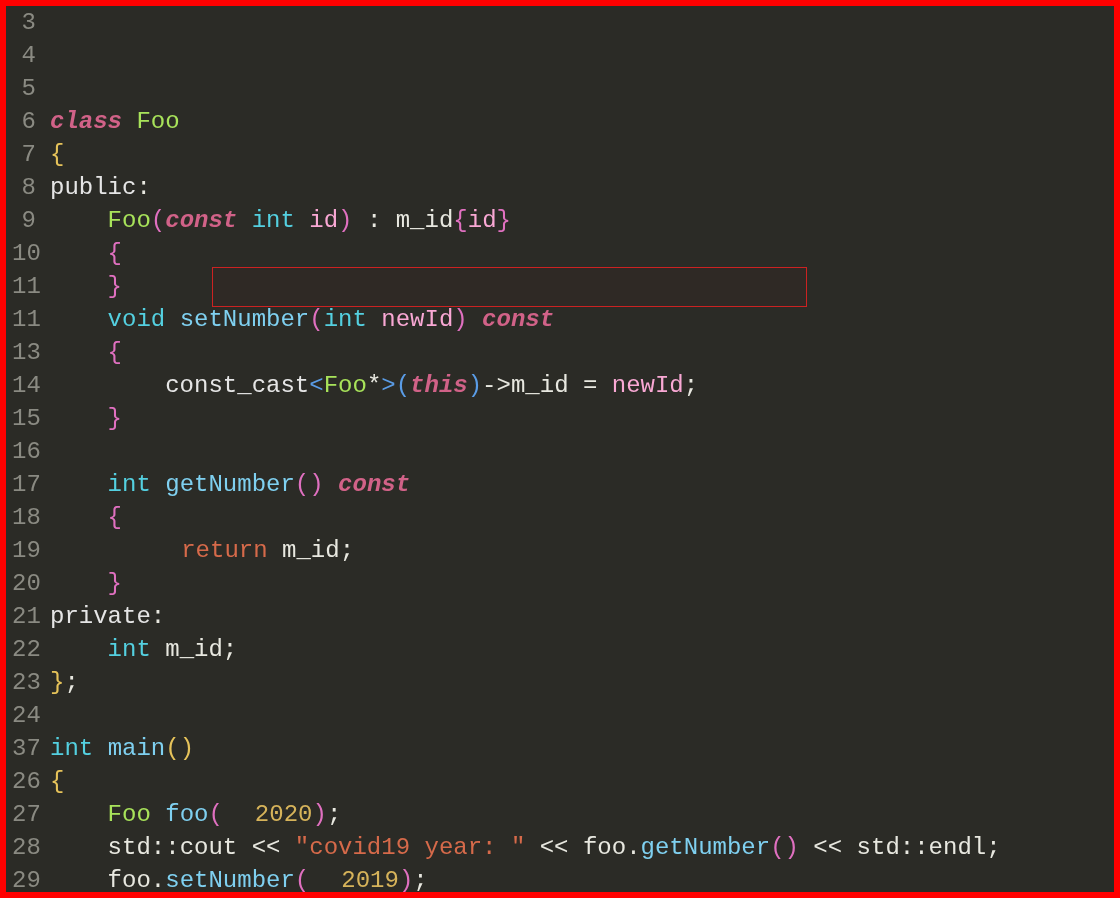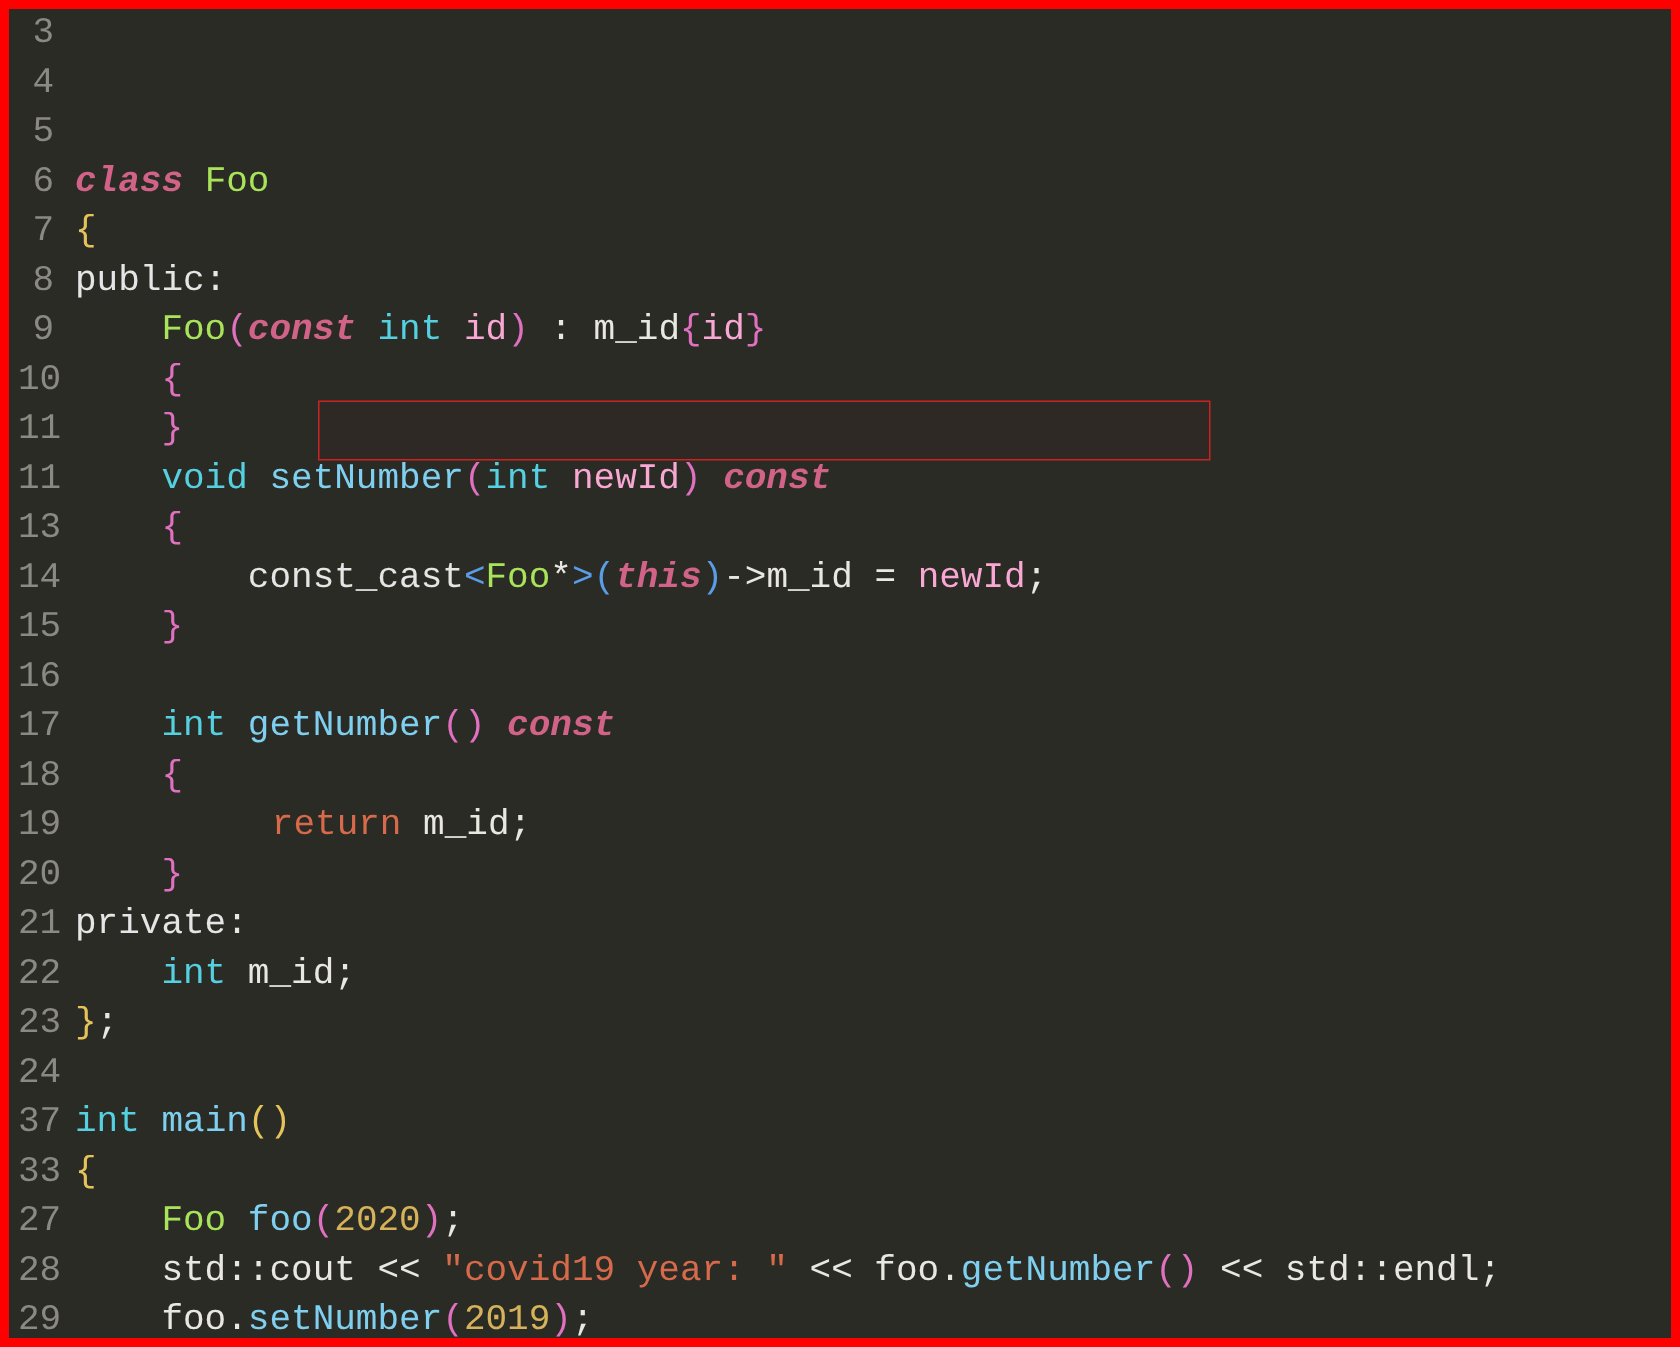--- a/index.html
+++ b/index.html
@@ -41,21 +41,21 @@
   .tok-keyword2 { color: #e5e5e5; }
   .tok-type { color: #54d0e0; }
   .tok-class { color: #a8e35a; }
   .tok-func { color: #7fd0f0; }
   .tok-param { color: #f9a8d4; }
   .tok-punct { color: #e8e8e0; }
   .tok-punct-gold { color: #e6c35a; }
   .tok-punct-pink { color: #e070c0; }
   .tok-punct-blue { color: #5a9ce6; }
   .tok-return { color: #d66a4a; margin-left: 16px; }
-  .tok-number { color: #d6b35a; }
+  .tok-number { color: #d6b35a; margin-left: 32px; }
   .tok-string { color: #d66a4a; }
   .tok-member { color: #e8e8e0; }
   .highlight-box {
     position: absolute;
     border: 1px solid #cc2222;
     background: rgba(100,30,30,0.08);
     pointer-events: none;
   }
 </style>
 </head>
@@ -79,21 +79,21 @@
       <div class="line">16</div>
       <div class="line">17</div>
       <div class="line">18</div>
       <div class="line">19</div>
       <div class="line">20</div>
       <div class="line">21</div>
       <div class="line">22</div>
       <div class="line">23</div>
       <div class="line">24</div>
       <div class="line">37</div>
-      <div class="line">33</div>
+      <div class="line">26</div>
       <div class="line">27</div>
       <div class="line">28</div>
       <div class="line">29</div>
     </div>
   <div class="code" id="code">
     <div class="highlight-box" id="hlbox" style="left: 162px; top: 261px; width: 595px; height: 40px;"></div>
   <div class="line"><span class="tok-keyword">class</span><span class="tok-punct"> </span><span class="tok-class">Foo</span></div><div class="line"><span class="tok-punct-gold">{</span></div><div class="line"><span class="tok-keyword2">public</span><span class="tok-punct">:</span></div><div class="line"><span class="tok-punct">    </span><span class="tok-class">Foo</span><span class="tok-punct-pink">(</span><span class="tok-keyword">const</span><span class="tok-punct"> </span><span class="tok-type">int</span><span class="tok-punct"> </span><span class="tok-param">id</span><span class="tok-punct-pink">)</span><span class="tok-punct"> : </span><span class="tok-member">m_id</span><span class="tok-punct-pink">{</span><span class="tok-param">id</span><span class="tok-punct-pink">}</span></div><div class="line"><span class="tok-punct">    </span><span class="tok-punct-pink">{</span></div><div class="line"><span class="tok-punct">    </span><span class="tok-punct-pink">}</span></div><div class="line"><span class="tok-punct">    </span><span class="tok-type">void</span><span class="tok-punct"> </span><span class="tok-func">setNumber</span><span class="tok-punct-pink">(</span><span class="tok-type">int</span><span class="tok-punct"> </span><span class="tok-param">newId</span><span class="tok-punct-pink">)</span><span class="tok-punct"> </span><span class="tok-keyword">const</span></div><div class="line"><span class="tok-punct">    </span><span class="tok-punct-pink">{</span></div><div class="line"><span class="tok-punct">        </span><span class="tok-keyword2">const_cast</span><span class="tok-punct-blue">&lt;</span><span class="tok-class">Foo</span><span class="tok-punct">*</span><span class="tok-punct-blue">&gt;</span><span class="tok-punct-blue">(</span><span class="tok-keyword">this</span><span class="tok-punct-blue">)</span><span class="tok-punct">-&gt;</span><span class="tok-member">m_id</span><span class="tok-punct"> = </span><span class="tok-param">newId</span><span class="tok-punct">;</span></div><div class="line"><span class="tok-punct">    </span><span class="tok-punct-pink">}</span></div><div class="line">&nbsp;</div><div class="line"><span class="tok-punct">    </span><span class="tok-type">int</span><span class="tok-punct"> </span><span class="tok-func">getNumber</span><span class="tok-punct-pink">(</span><span class="tok-punct-pink">)</span><span class="tok-punct"> </span><span class="tok-keyword">const</span></div><div class="line"><span class="tok-punct">    </span><span class="tok-punct-pink">{</span></div><div class="line"><span class="tok-punct">        </span><span class="tok-return">return</span><span class="tok-punct"> </span><span class="tok-member">m_id</span><span class="tok-punct">;</span></div><div class="line"><span class="tok-punct">    </span><span class="tok-punct-pink">}</span></div><div class="line"><span class="tok-keyword2">private</span><span class="tok-punct">:</span></div><div class="line"><span class="tok-punct">    </span><span class="tok-type">int</span><span class="tok-punct"> </span><span class="tok-member">m_id</span><span class="tok-punct">;</span></div><div class="line"><span class="tok-punct-gold">}</span><span class="tok-punct">;</span></div><div class="line">&nbsp;</div><div class="line"><span class="tok-type">int</span><span class="tok-punct"> </span><span class="tok-func">main</span><span class="tok-punct-gold">(</span><span class="tok-punct-gold">)</span></div><div class="line"><span class="tok-punct-gold">{</span></div><div class="line"><span class="tok-punct">    </span><span class="tok-class">Foo</span><span class="tok-punct"> </span><span class="tok-func">foo</span><span class="tok-punct-pink">(</span><span class="tok-number">2020</span><span class="tok-punct-pink">)</span><span class="tok-punct">;</span></div><div class="line"><span class="tok-punct">    </span><span class="tok-member">std</span><span class="tok-punct">::</span><span class="tok-member">cout</span><span class="tok-punct"> &lt;&lt; </span><span class="tok-string">"covid19 year: "</span><span class="tok-punct"> &lt;&lt; </span><span class="tok-member">foo</span><span class="tok-punct">.</span><span class="tok-func">getNumber</span><span class="tok-punct-pink">(</span><span class="tok-punct-pink">)</span><span class="tok-punct"> &lt;&lt; </span><span class="tok-member">std</span><span class="tok-punct">::</span><span class="tok-member">endl</span><span class="tok-punct">;</span></div><div class="line"><span class="tok-punct">    </span><span class="tok-member">foo</span><span class="tok-punct">.</span><span class="tok-func">setNumber</span><span class="tok-punct-pink">(</span><span class="tok-number">2019</span><span class="tok-punct-pink">)</span><span class="tok-punct">;</span></div></div>
 </div>
 
 </body></html>

